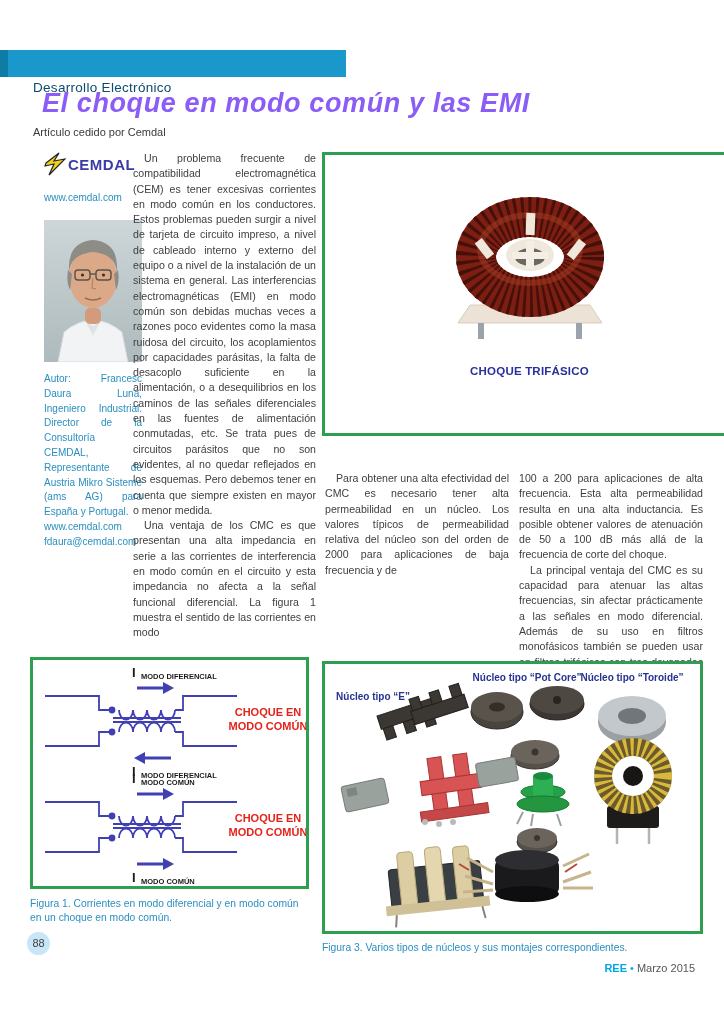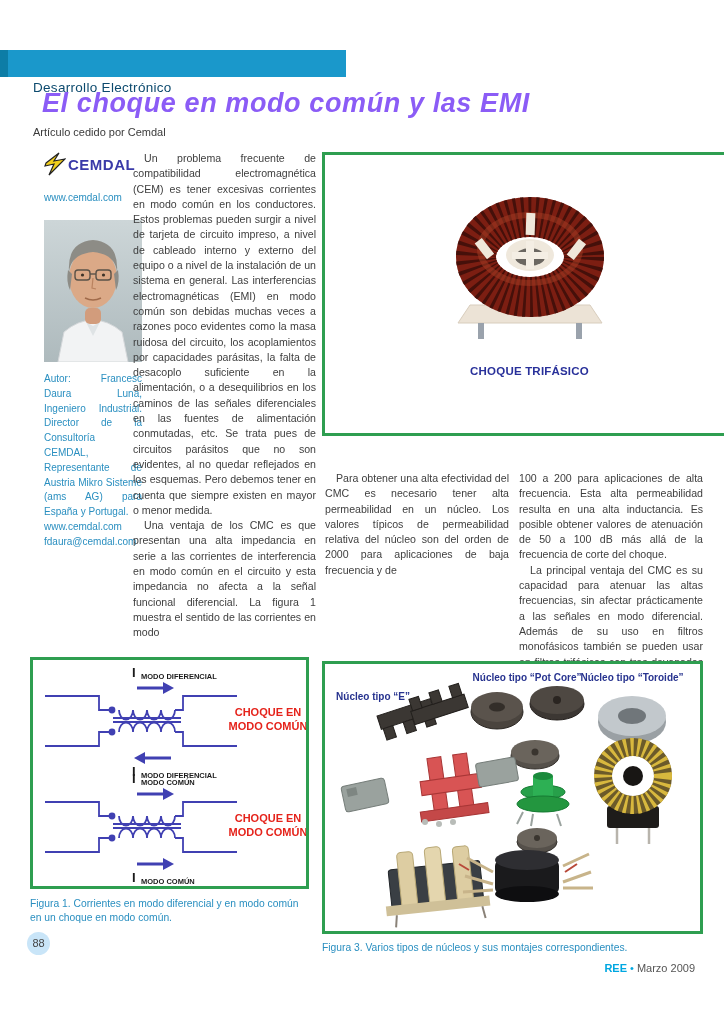--- a/index.html
+++ b/index.html
@@ -313,16 +313,16 @@
         <rect x="170" y="196" width="64" height="34" rx="6" fill="#1a1a1c"></rect>
         <ellipse cx="202" cy="196" rx="32" ry="10" fill="#2e2e32"></ellipse>
         <ellipse cx="202" cy="230" rx="32" ry="8" fill="#0e0e10"></ellipse>
       </g>
     </svg>
   </div>
   <div id="cap3" class="caption">Figura 3. Varios tipos de núcleos y sus montajes correspondientes.</div>
 
   <div class="page-num">88</div>
   <div class="footer-right">
-    <span class="ree">REE</span><span class="sep">•</span><span>Marzo 2009</span>
+    <span class="ree">REE</span><span class="sep">•</span><span>Marzo 2015</span>
   </div>
 
 </div>
 
 </body></html>

